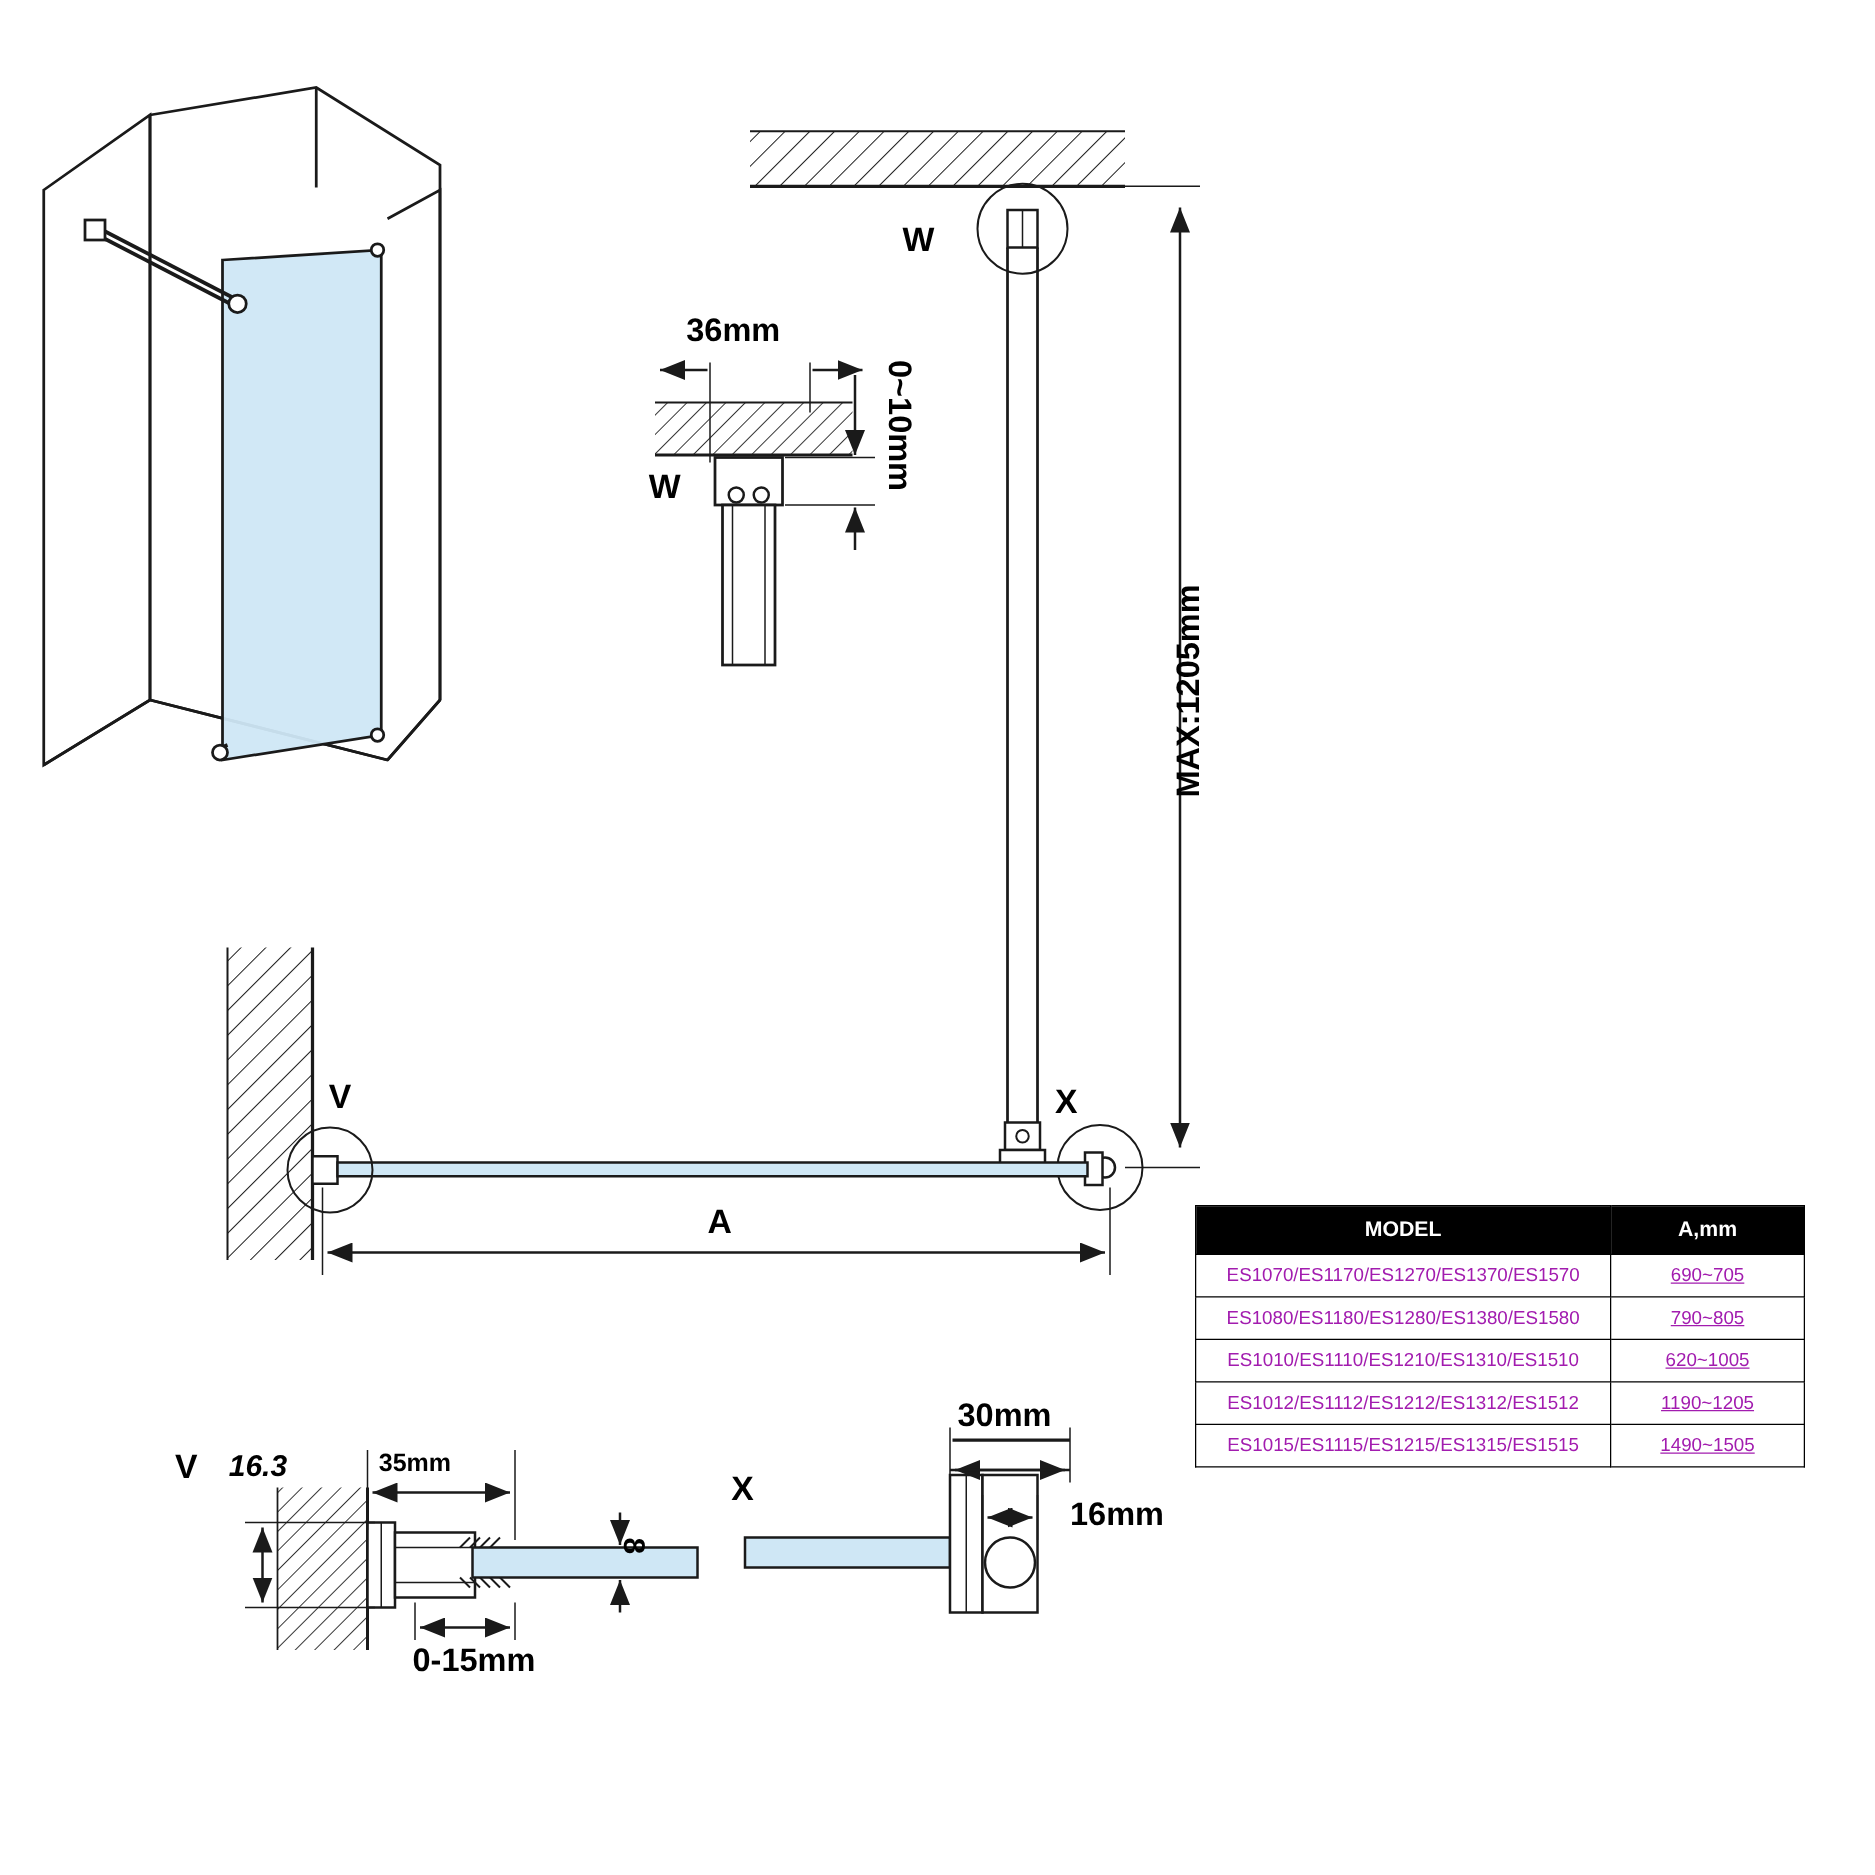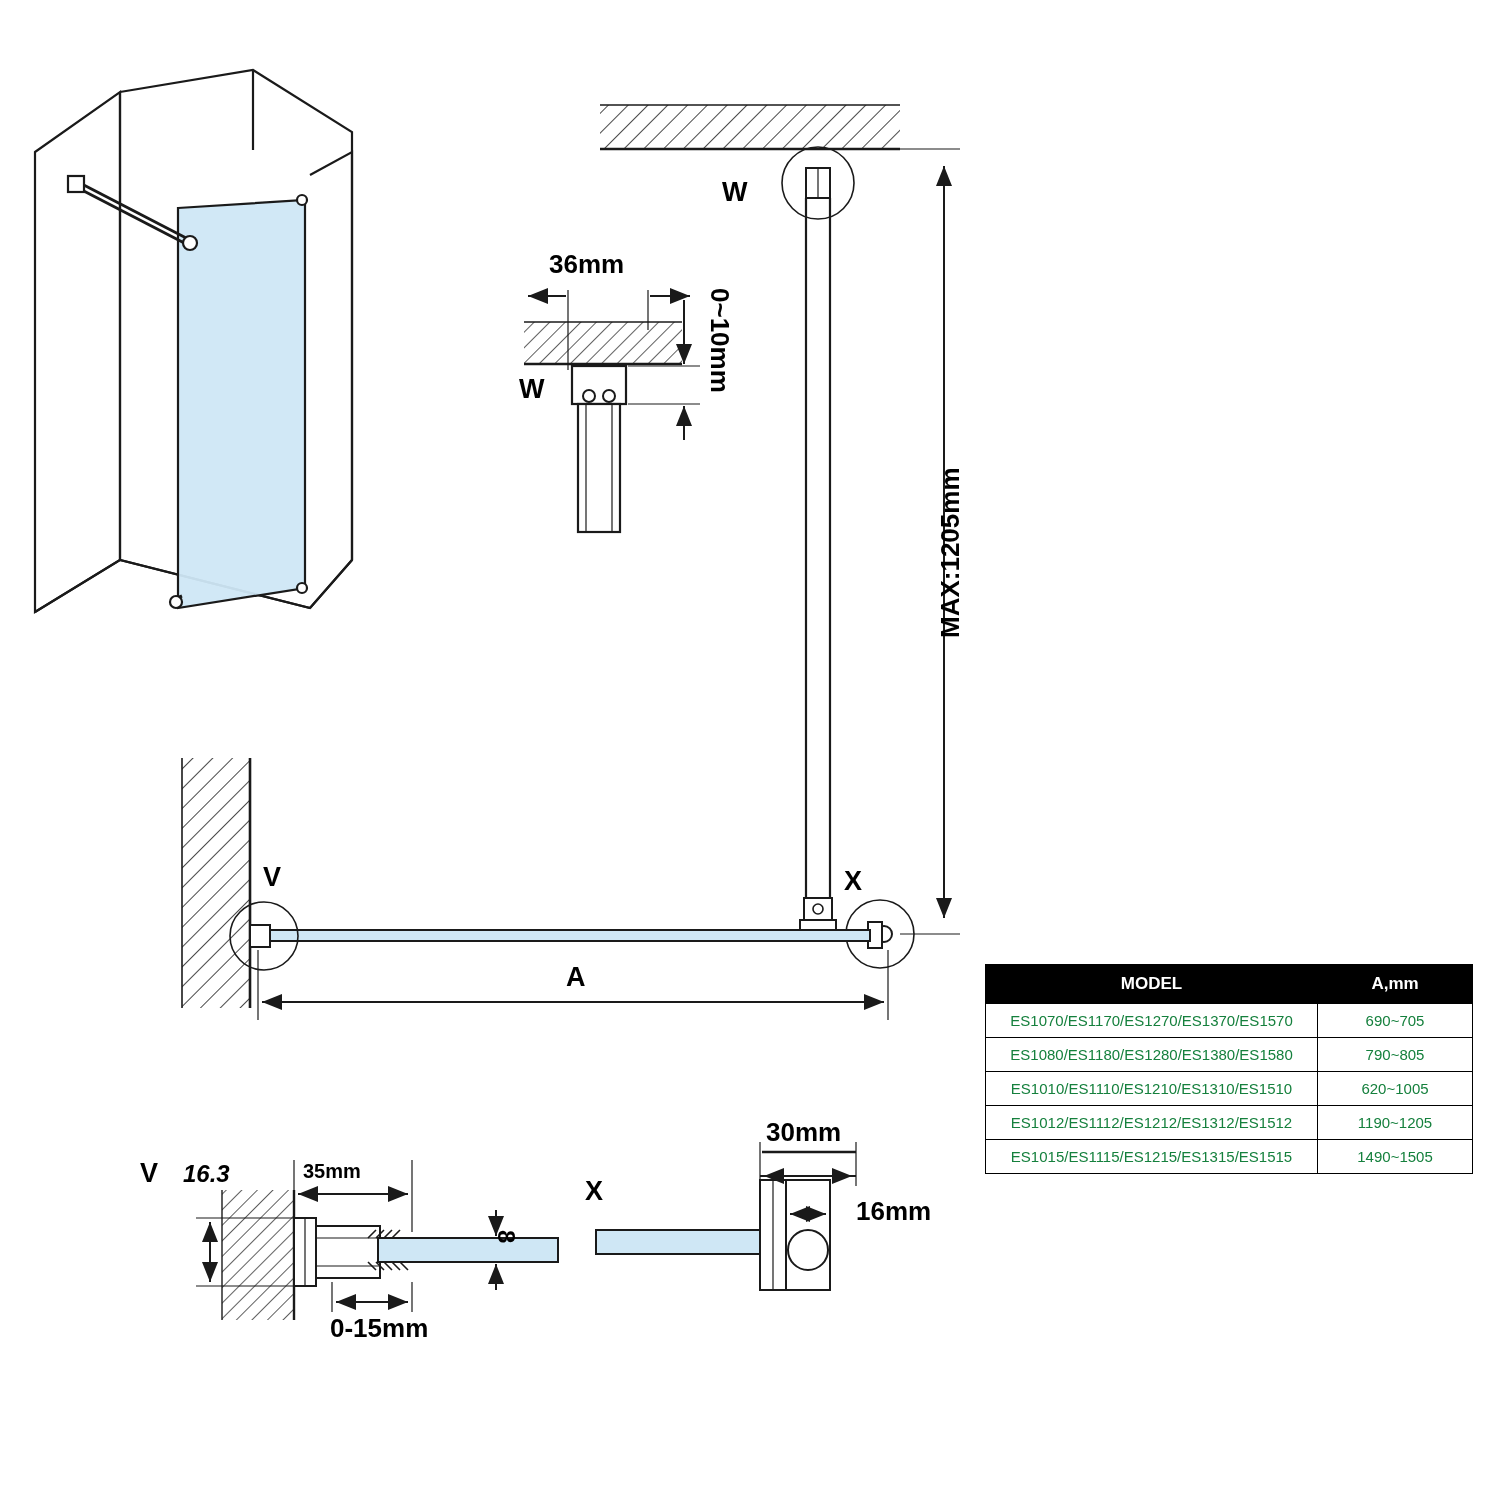--- a/index.html
+++ b/index.html
@@ -21,34 +21,33 @@
   }
   .lbl.v{transform-origin:0 0;}
 
   
   .spec-table{
     position:absolute;left:956px;top:964px;
     width:488px;
     border-collapse:collapse;
     font-family:"Liberation Sans", sans-serif;
     background:#fff;
-    margin-left:29px;
   }
   .spec-table th{
     background:#000;color:#fff;font-size:17px;font-weight:bold;
     padding:9px 4px;text-align:center;border:1px solid #000;
   }
   .spec-table td{
     border:1px solid #000;
-    font-size:15px;color:#15803d;text-align:center;
+    font-size:15px;color:#a21caf;text-align:center;
     padding:8px 4px;
     white-space:nowrap;
   }
   .spec-table td.model{width:330px;}
-  .spec-table td.a{width:158px;}
+  .spec-table td.a{width:158px;text-decoration:underline;}
 </style>
 </head>
 <body>
 
 <div class="stage">
 
   <svg class="diagram" viewBox="0 0 1500 1500">
     <defs>
       <pattern id="hatch" width="14" height="14" patternTransform="rotate(45)" patternUnits="userSpaceOnUse">
         <line x1="0" y1="0" x2="0" y2="14" stroke="#1a1a1a" stroke-width="1.6"></line>

